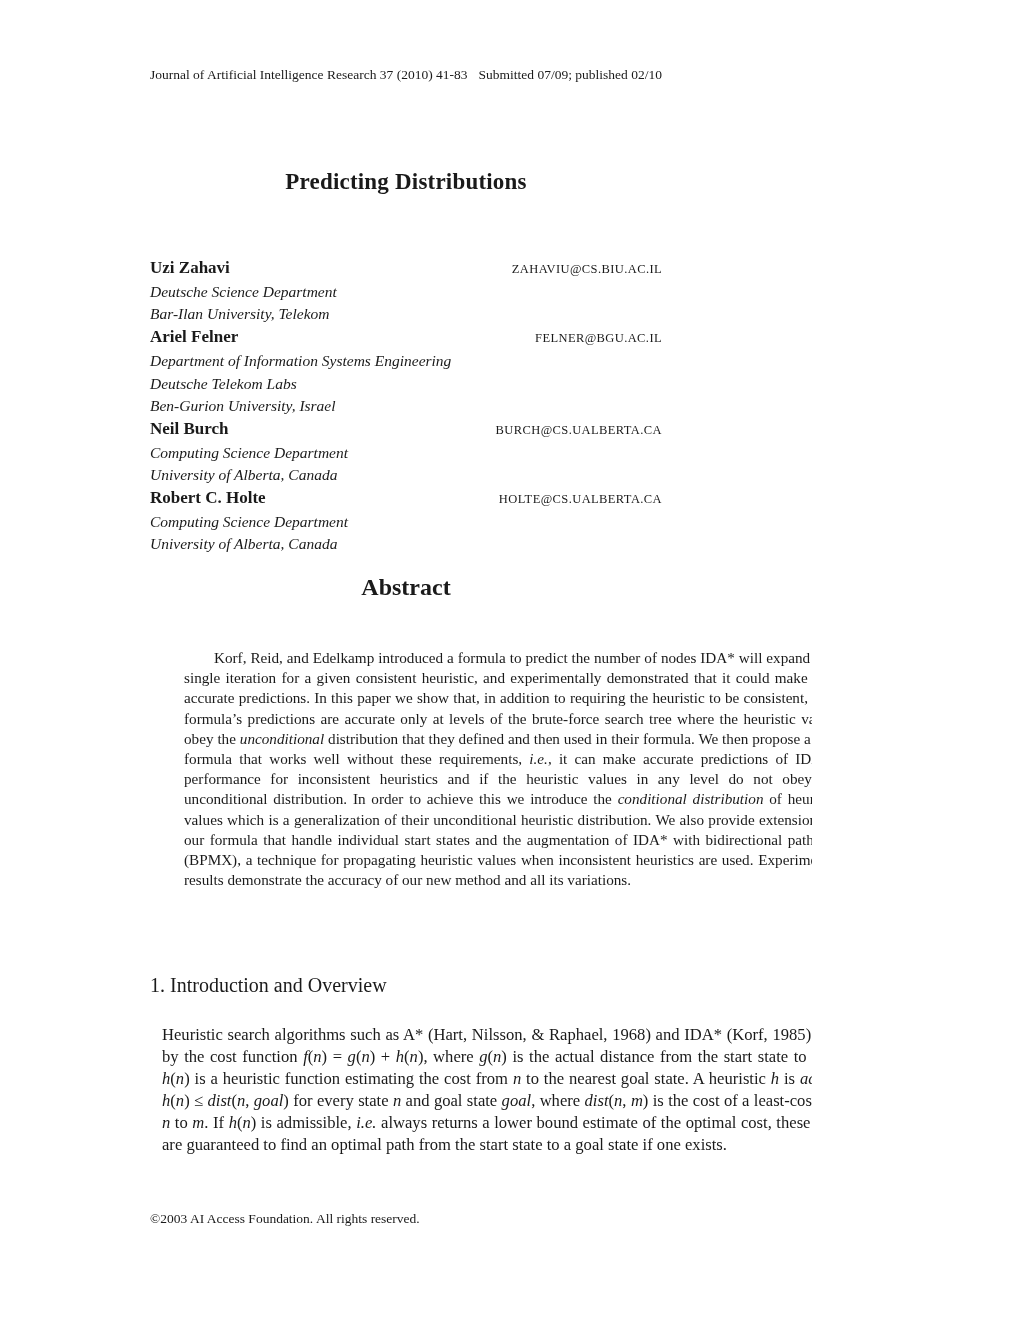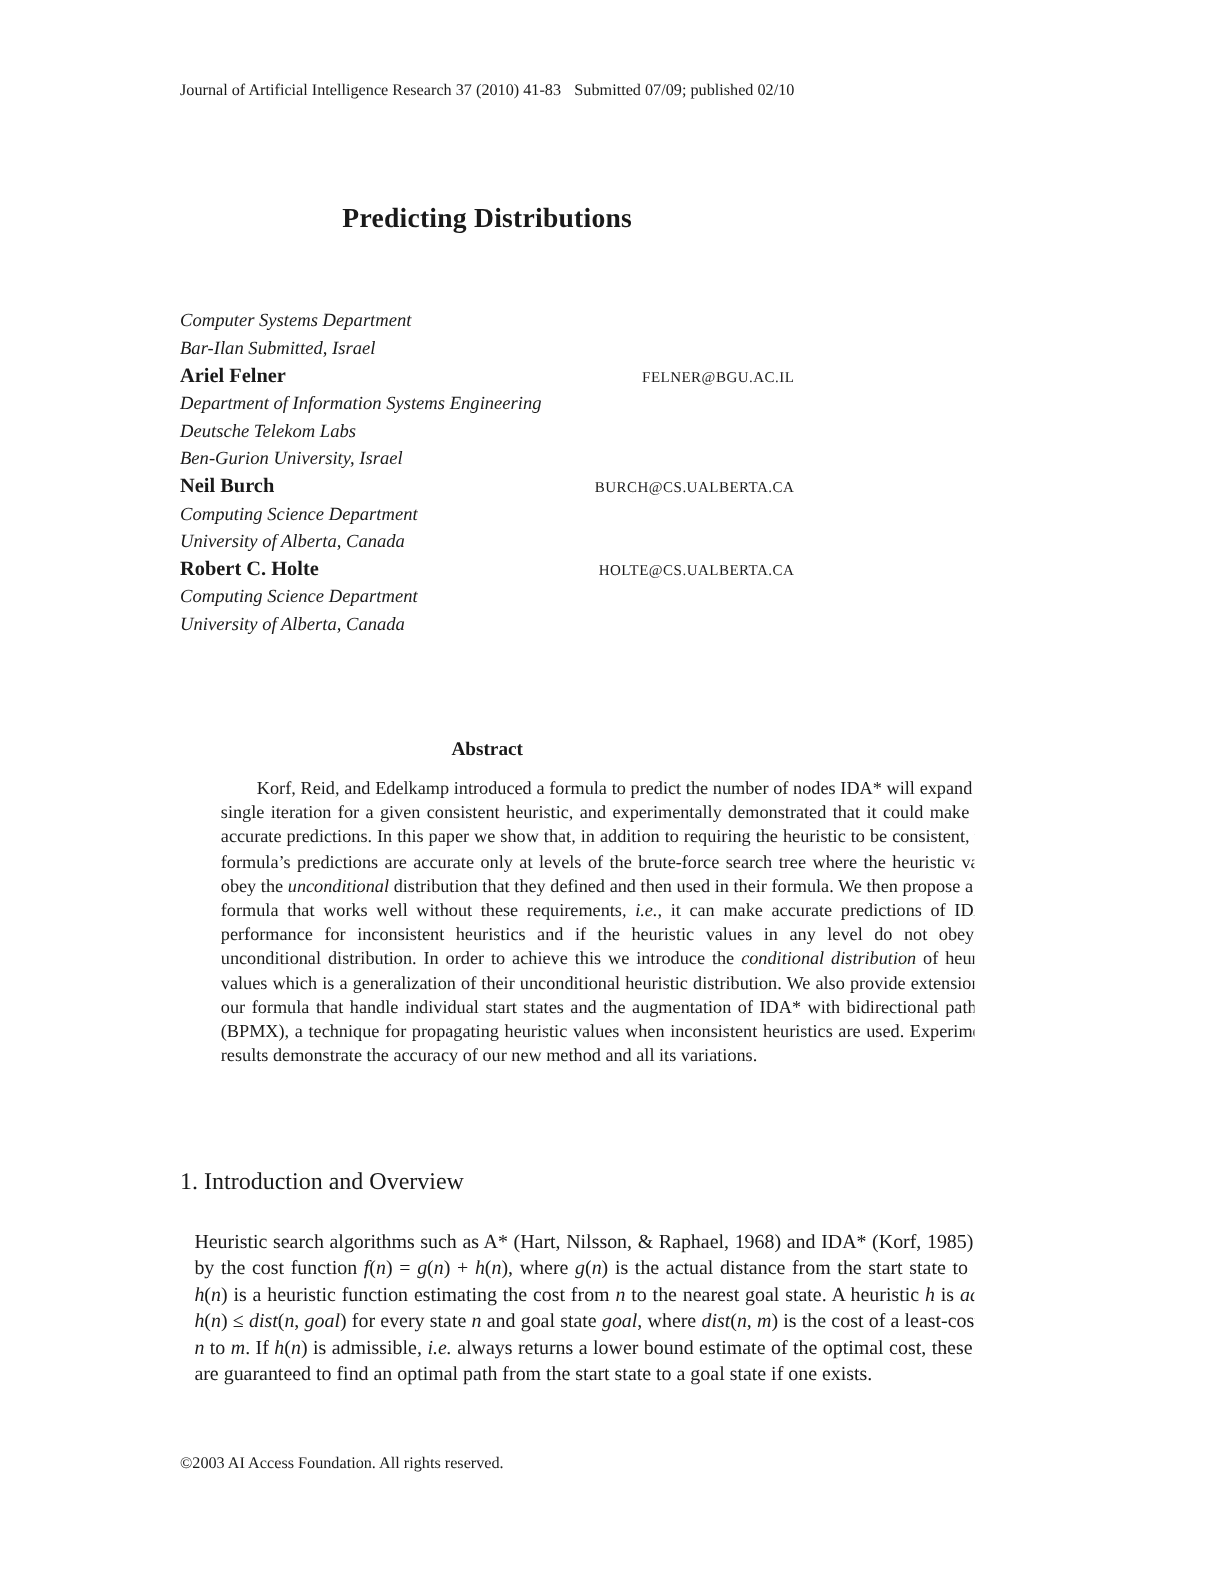--- a/index.html
+++ b/index.html
@@ -48,24 +48,24 @@
     letter-spacing: 0.4px;
     line-height: 22.7px;
   }
   .affil {
     font-style: italic;
     font-size: 15.5px;
     line-height: 22.7px;
   }
   .abstract-heading {
     position: absolute;
-    top: 616px; left: 0; right: 0;
+    top: 574px; left: 0; right: 0;
     text-align: center;
     font-weight: bold;
-    font-size: 16px;
+    font-size: 24px;
   }
   .abstract-body {
     position: absolute;
     top: 648px; left: 184px; width: 656px;
     font-size: 15.2px;
     line-height: 20.2px;
     text-align: justify;
     text-indent: 30px;
   }
   .section-heading {
@@ -98,22 +98,26 @@
     <span>Submitted 07/09; published 02/10</span>
   </div>
 
   <div class="title-block">
     <div>Predicting Distributions</div>
   </div>
 
   <div class="authors">
 
     <div>
-      <div class="affil">Computer Systems Department</div>
-      <div class="affil">Bar-Ilan Submitted, Israel</div>
+      <div class="author-row">
+        <span class="author-name">Uzi Zahavi</span>
+        <span class="author-email">ZAHAVIU@CS.BIU.AC.IL</span>
+      </div>
+      <div class="affil">Deutsche Science Department</div>
+      <div class="affil">Bar-Ilan University, Telekom</div>
     </div>
 
     <div>
       <div class="author-row">
         <span class="author-name">Ariel Felner</span>
         <span class="author-email">FELNER@BGU.AC.IL</span>
       </div>
       <div class="affil">Department of Information Systems Engineering</div>
       <div class="affil">Deutsche Telekom Labs</div>
       <div class="affil">Ben-Gurion University, Israel</div>

